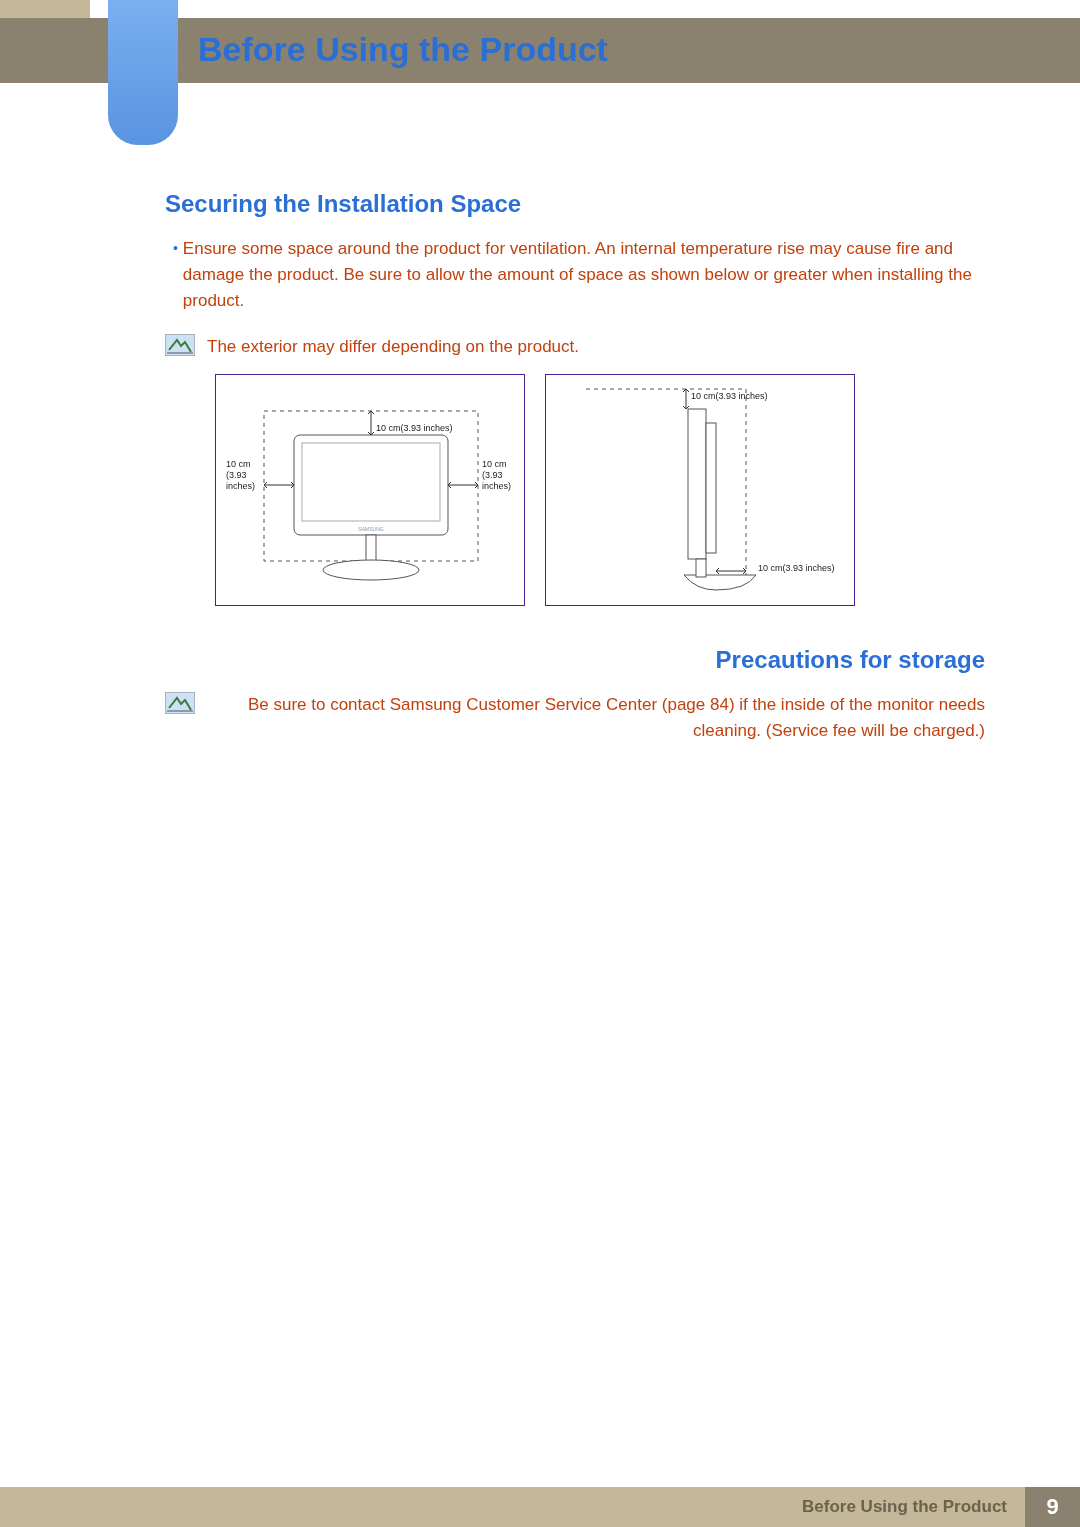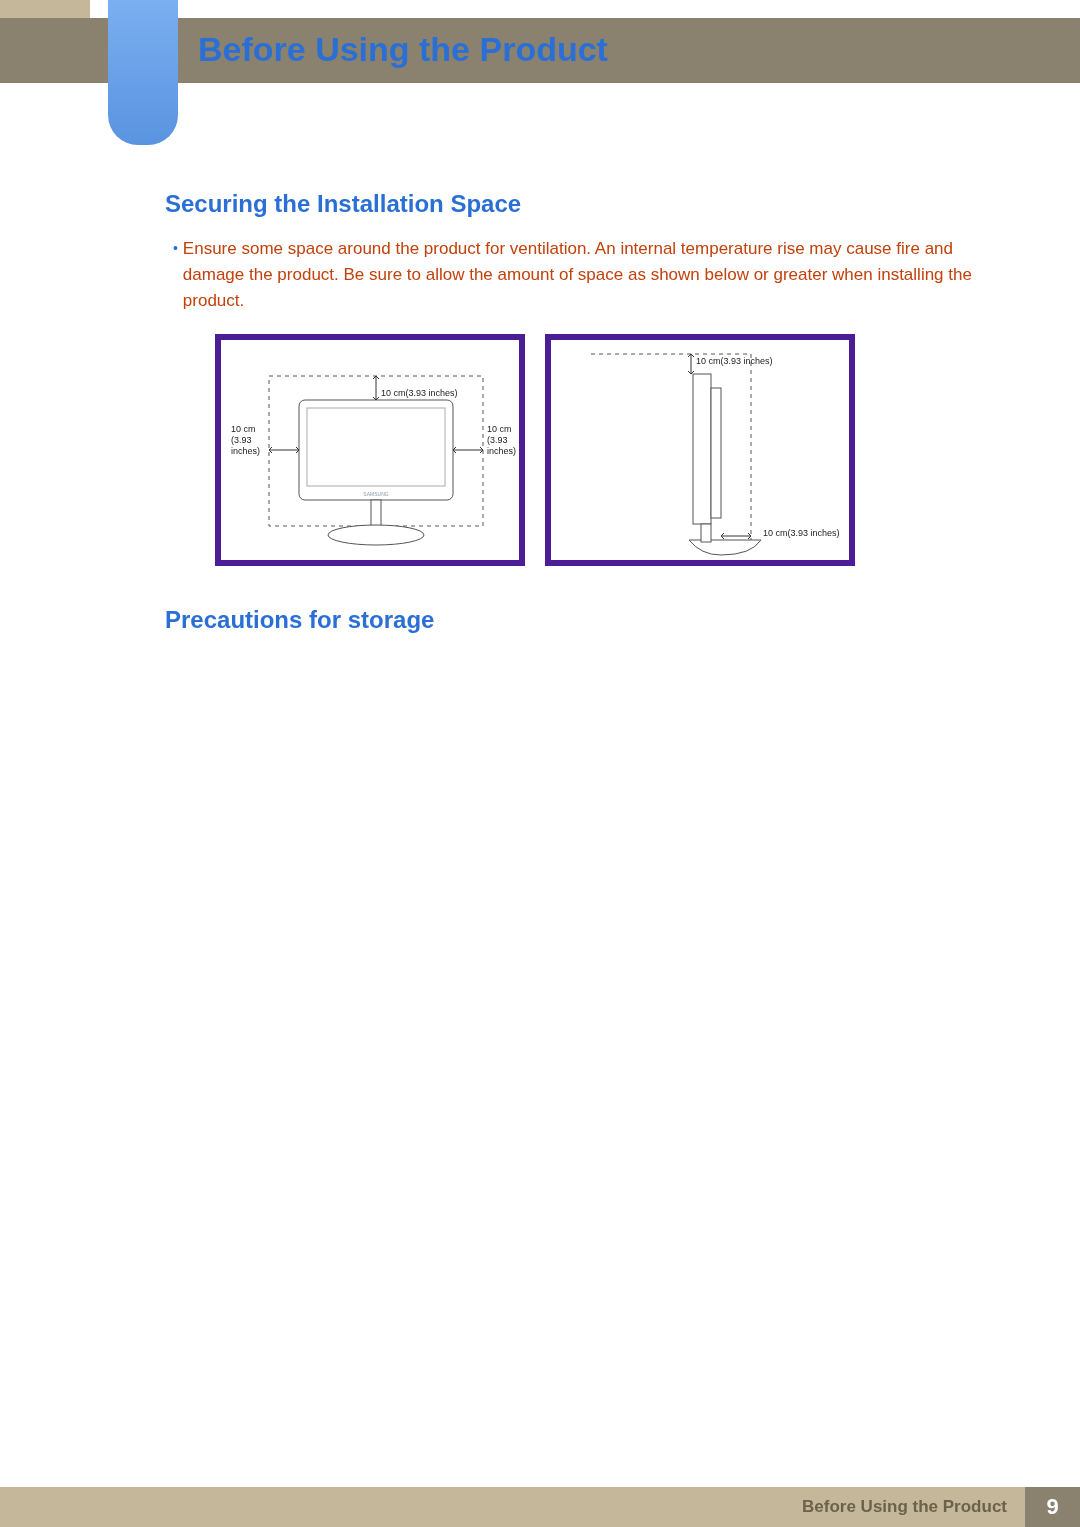--- a/index.html
+++ b/index.html
@@ -79,33 +79,33 @@
     width: 30px; height: 22px;
     margin-right: 12px;
     flex-shrink: 0;
   }
   .diagram-row {
     display: flex;
     gap: 20px;
     margin: 10px 0 40px 50px;
   }
   .diagram {
-    border: 6px solid #4c1d95;
+    border: 1px solid #4c1d95;
     background: #fff;
     position: relative;
   }
   .diag-front { width: 310px; height: 232px; }
   .diag-side  { width: 310px; height: 232px; }
   .measure-label {
     position: absolute;
     font-size: 9px;
     color: #222;
     line-height: 11px;
   }
-  .section2 { margin-top: 30px; }
+  .section2 { margin-top: 30px; text-align: right; }
 
   
   .footer {
     position: absolute;
     bottom: 0; left: 0; right: 0;
     height: 40px;
     background: #c5b89a;
     display: flex;
     justify-content: flex-end;
     align-items: center;
@@ -148,20 +148,30 @@
 
 <div class="content">
 
   <div class="section-heading">Securing the Installation Space</div>
 
   <div class="bullet-block">
     <div class="bullet">•</div>
     <div class="bullet-text">Ensure some space around the product for ventilation. An internal temperature rise may cause fire and damage the product. Be sure to allow the amount of space as shown below or greater when installing the product.</div>
   </div>
 
+  <div class="note-block">
+    <div class="note-icon">
+      <svg viewBox="0 0 30 22" width="30" height="22">
+        <rect x="0" y="0" width="30" height="22" fill="#cde1f5" stroke="#888"></rect>
+        <path d="M4 16 L12 6 L16 12 L20 8 L26 18" stroke="#3a7b3a" stroke-width="2" fill="none"></path>
+        <line x1="2" y1="19" x2="28" y2="19" stroke="#555"></line>
+      </svg>
+    </div>
+    <div class="note-text">The exterior may differ depending on the product.</div>
+  </div>
 
   <div class="diagram-row">
 
     <div class="diagram diag-front">
       <svg viewBox="0 0 310 232" width="310" height="232">
 
         <rect x="48" y="36" width="214" height="150" fill="none" stroke="#555" stroke-dasharray="4 4"></rect>
 
         <rect x="78" y="60" width="154" height="100" rx="6" fill="#fff" stroke="#555"></rect>
         <rect x="86" y="68" width="138" height="78" fill="#fff" stroke="#aaa"></rect>
@@ -207,20 +217,30 @@
         <polyline points="197,193 200,196 197,199" fill="none" stroke="#333"></polyline>
       </svg>
       <div class="measure-label" style="top:16px;left:145px">10 cm(3.93 inches)</div>
       <div class="measure-label" style="top:188px;left:212px">10 cm(3.93 inches)</div>
     </div>
 
   </div>
 
   <div class="section2">
     <div class="section-heading">Precautions for storage</div>
+    <div class="note-block">
+      <div class="note-icon">
+        <svg viewBox="0 0 30 22" width="30" height="22">
+          <rect x="0" y="0" width="30" height="22" fill="#cde1f5" stroke="#888"></rect>
+          <path d="M4 16 L12 6 L16 12 L20 8 L26 18" stroke="#3a7b3a" stroke-width="2" fill="none"></path>
+          <line x1="2" y1="19" x2="28" y2="19" stroke="#555"></line>
+        </svg>
+      </div>
+      <div class="note-text">Be sure to contact Samsung Customer Service Center (page 84) if the inside of the monitor needs cleaning. (Service fee will be charged.)</div>
+    </div>
   </div>
 
 </div>
 
 <div class="left-footer-line"></div>
 <div class="footer">
   <div class="footer-text">Before Using the Product</div>
   <div class="footer-pagebox">
     <span>9</span>
   </div>

